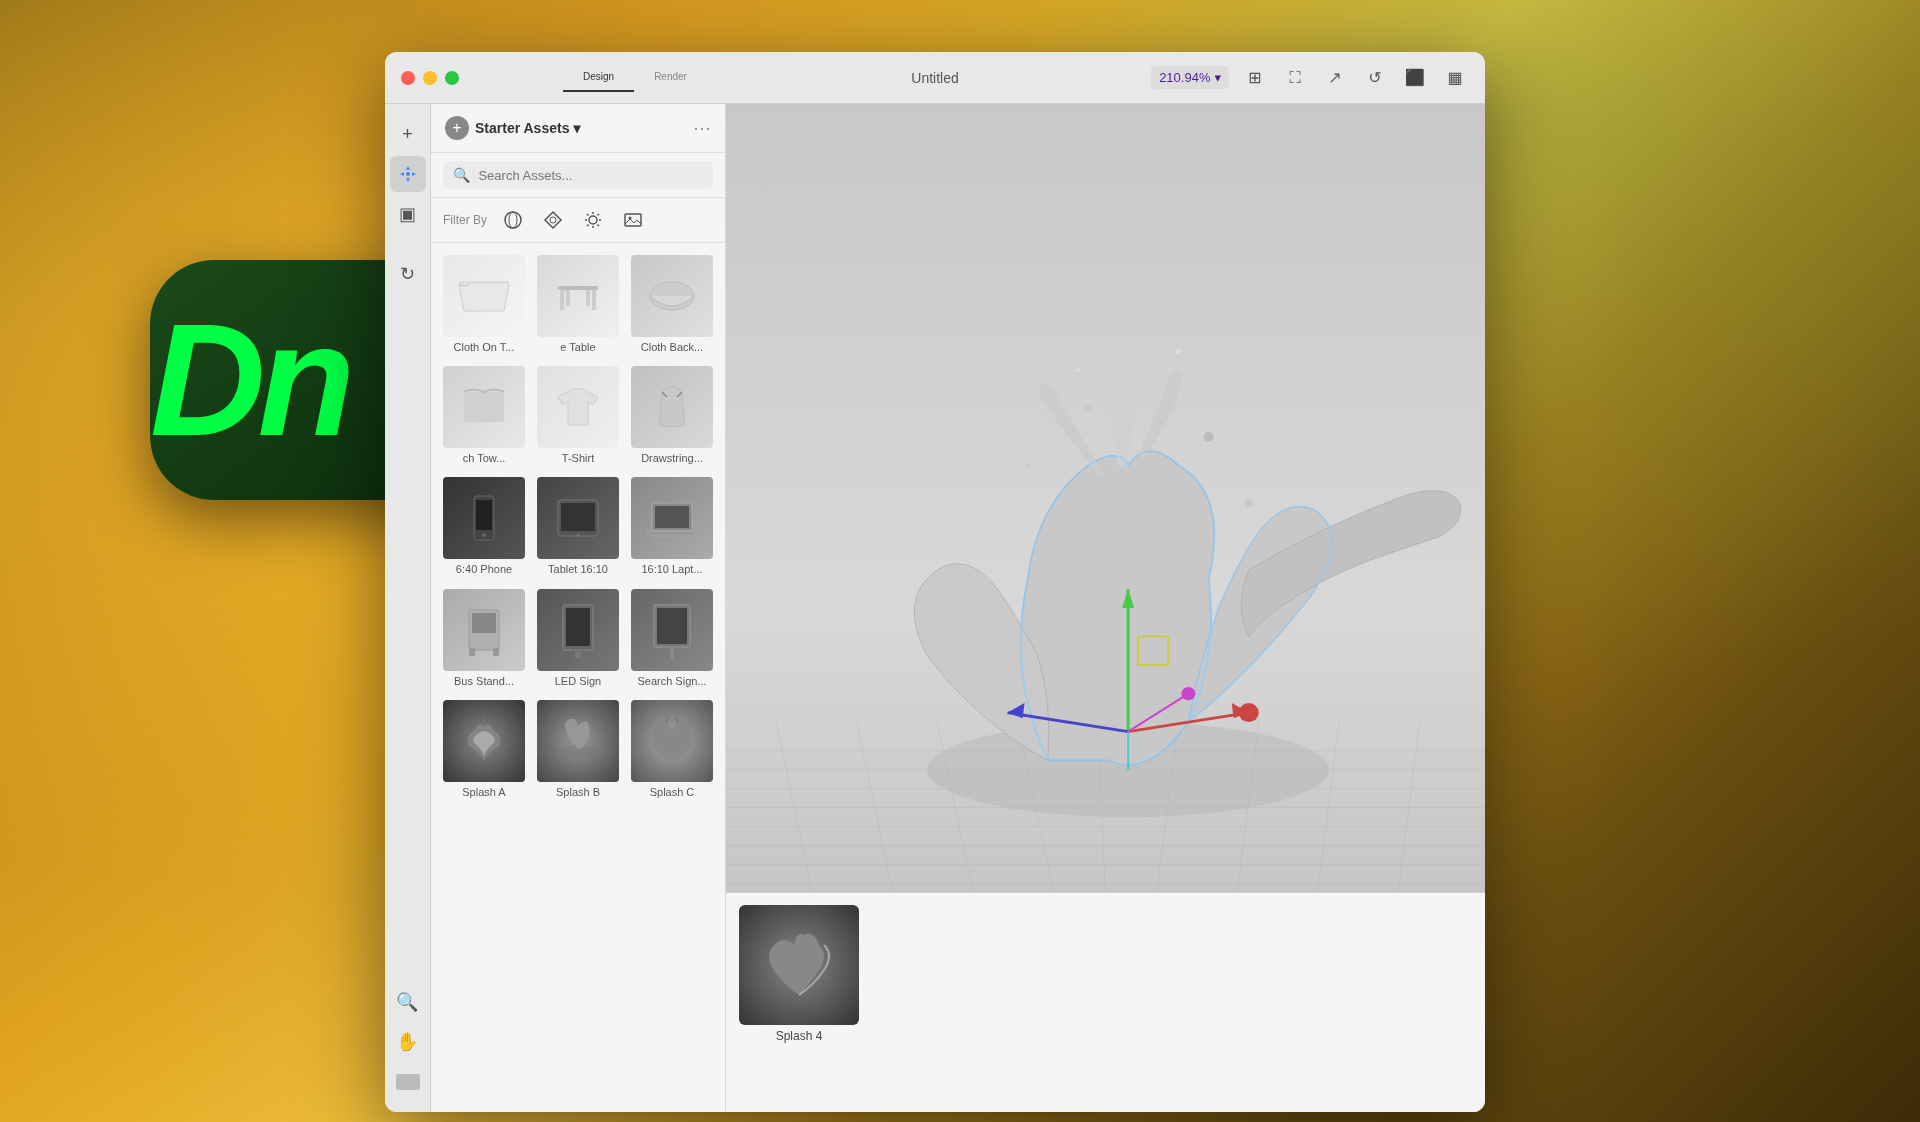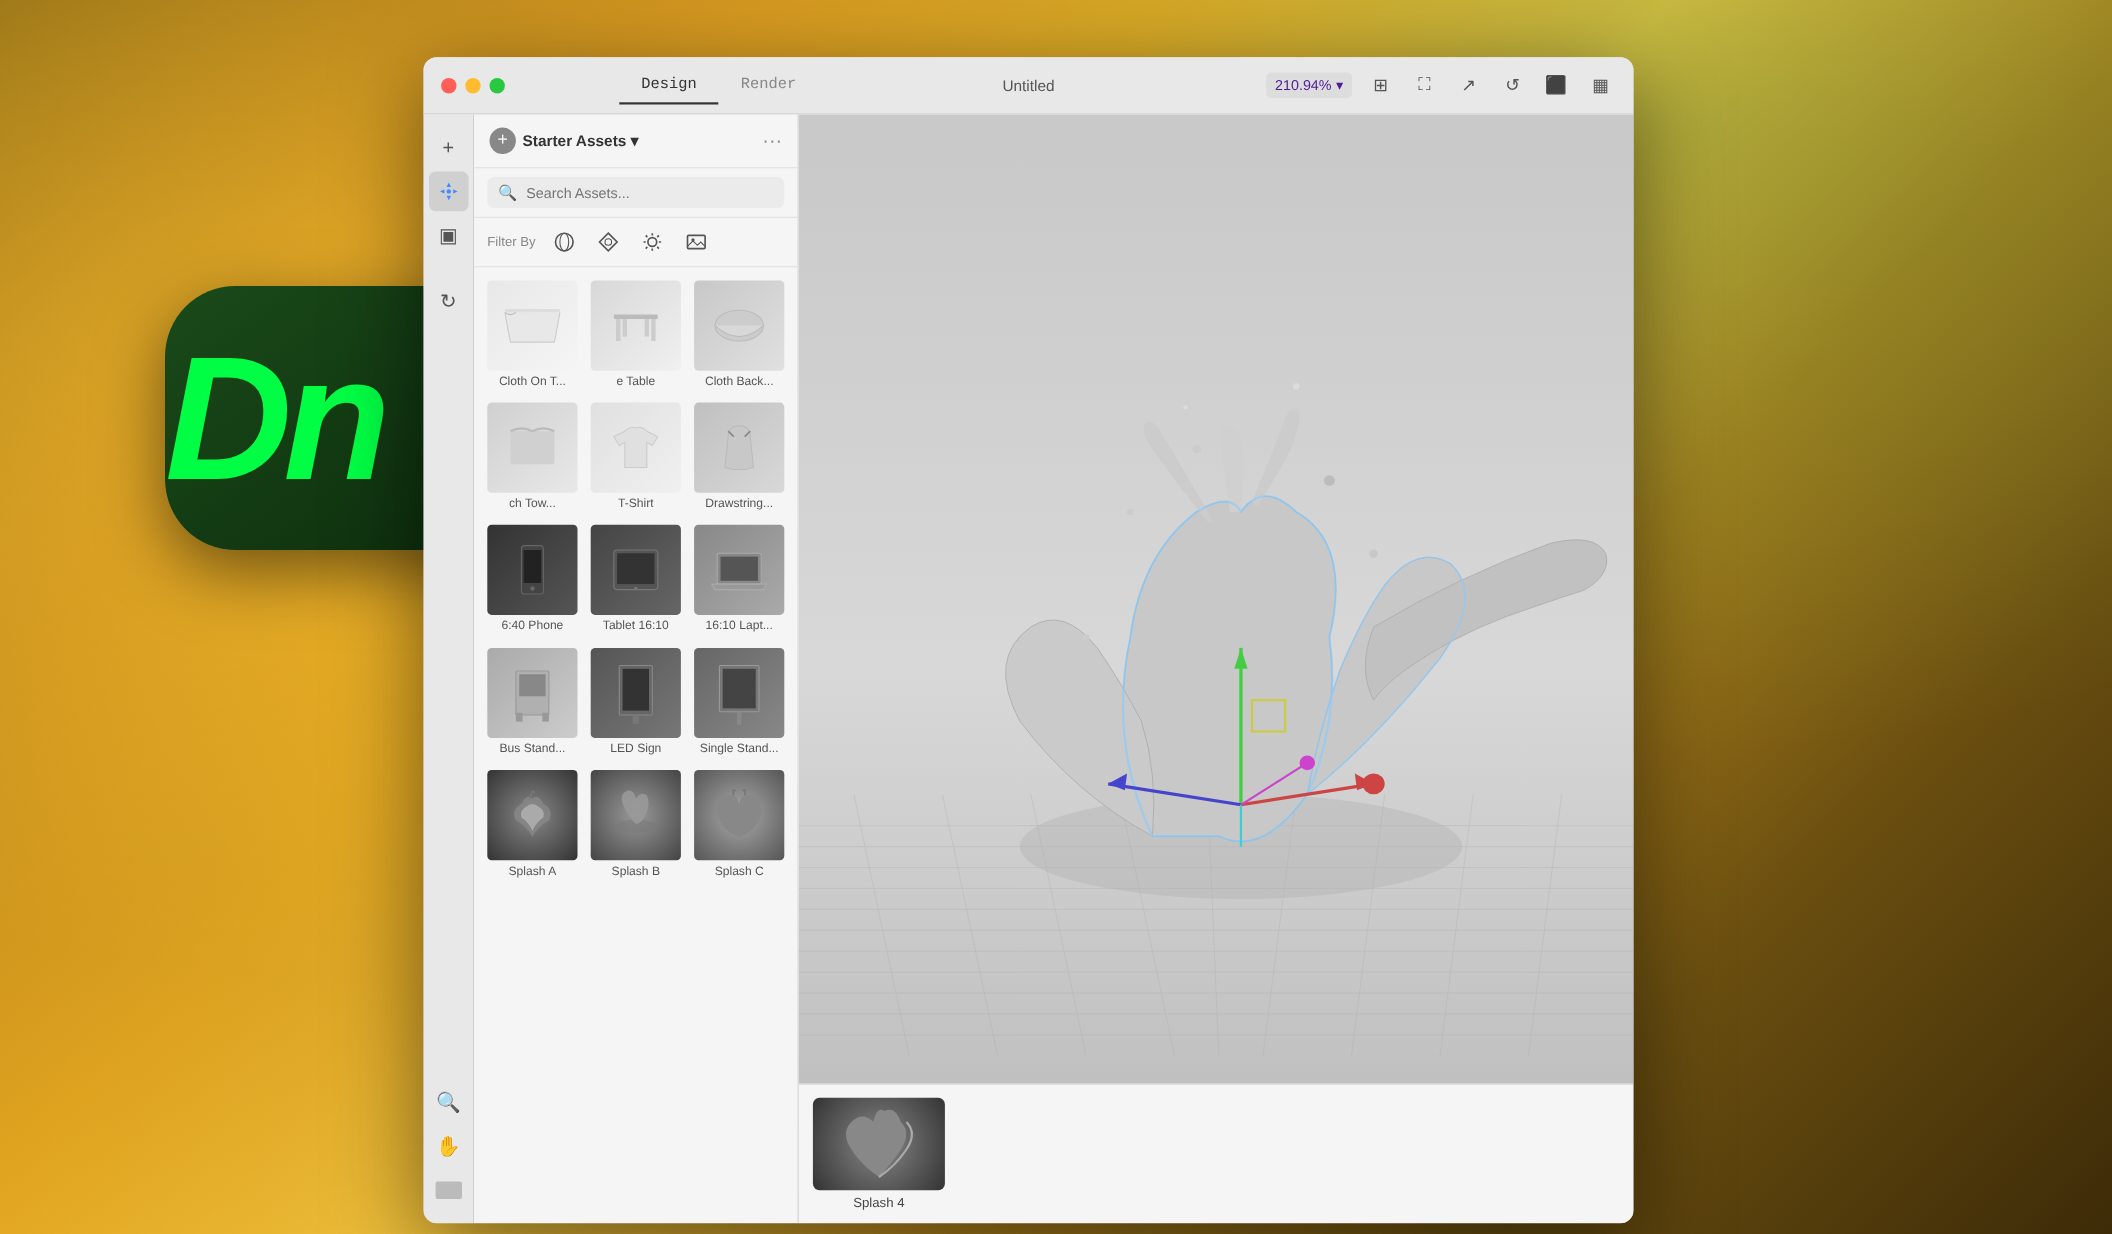--- a/index.html
+++ b/index.html
@@ -94,26 +94,25 @@
 
     .title-tabs {
       display: flex;
       gap: 0;
       flex: 1;
       justify-content: flex-start;
       padding-left: 80px;
     }
     .title-tab {
       padding: 8px 20px;
-      font-size: 14px;
+      font-size: 10px;
       color: #888;
       cursor: pointer;
       border-bottom: 2px solid transparent;
       position: relative;
-      font-family: Liberation Mono, monospace;
     }
     .title-tab.active {
       color: #333;
       border-bottom: 2px solid #333;
     }
 
     .window-title {
       position: absolute;
       left: 50%;
       transform: translateX(-50%);
@@ -330,21 +329,21 @@
       position: relative;
       overflow: hidden;
     }
 
     
     .bottom-panel {
       position: absolute;
       bottom: 0;
       left: 0;
       right: 0;
-      height: 127px;
+      height: 220px;
       background: #f5f5f5;
       border-top: 1px solid #d0d0d0;
       display: flex;
       gap: 4px;
       padding: 8px;
       overflow-x: auto;
     }
     .bottom-asset-item {
       display: flex;
       flex-direction: column;
@@ -668,21 +667,21 @@
           <span class="asset-label">LED Sign</span>
         </div>
         <div class="asset-item">
           <div class="asset-thumb thumb-sign">
             <svg width="60" height="60" viewBox="0 0 60 60">
               <rect x="12" y="5" width="36" height="42" rx="1" fill="#777" stroke="#999" stroke-width="1"></rect>
               <rect x="15" y="8" width="30" height="36" fill="#444"></rect>
               <rect x="28" y="47" width="4" height="12" fill="#888"></rect>
             </svg>
           </div>
-          <span class="asset-label">Single Stand...</span>
+          <span class="asset-label">Search Sign...</span>
         </div>
 
         <div class="asset-item">
           <div class="asset-thumb thumb-splash-a">
             <svg width="60" height="60" viewBox="0 0 60 60">
               <path d="M30 50 Q25 40 15 35 Q10 25 20 20 Q25 10 30 15 Q35 10 40 20 Q50 25 45 35 Q35 40 30 50Z" fill="#888" opacity="0.8"></path>
               <path d="M30 45 Q28 38 20 32 Q18 26 25 22 Q30 18 35 22 Q42 26 40 32 Q32 38 30 45Z" fill="#aaa"></path>
               <path d="M28 15 Q30 5 32 10" stroke="#777" stroke-width="1.5" fill="none"></path>
             </svg>
           </div>

